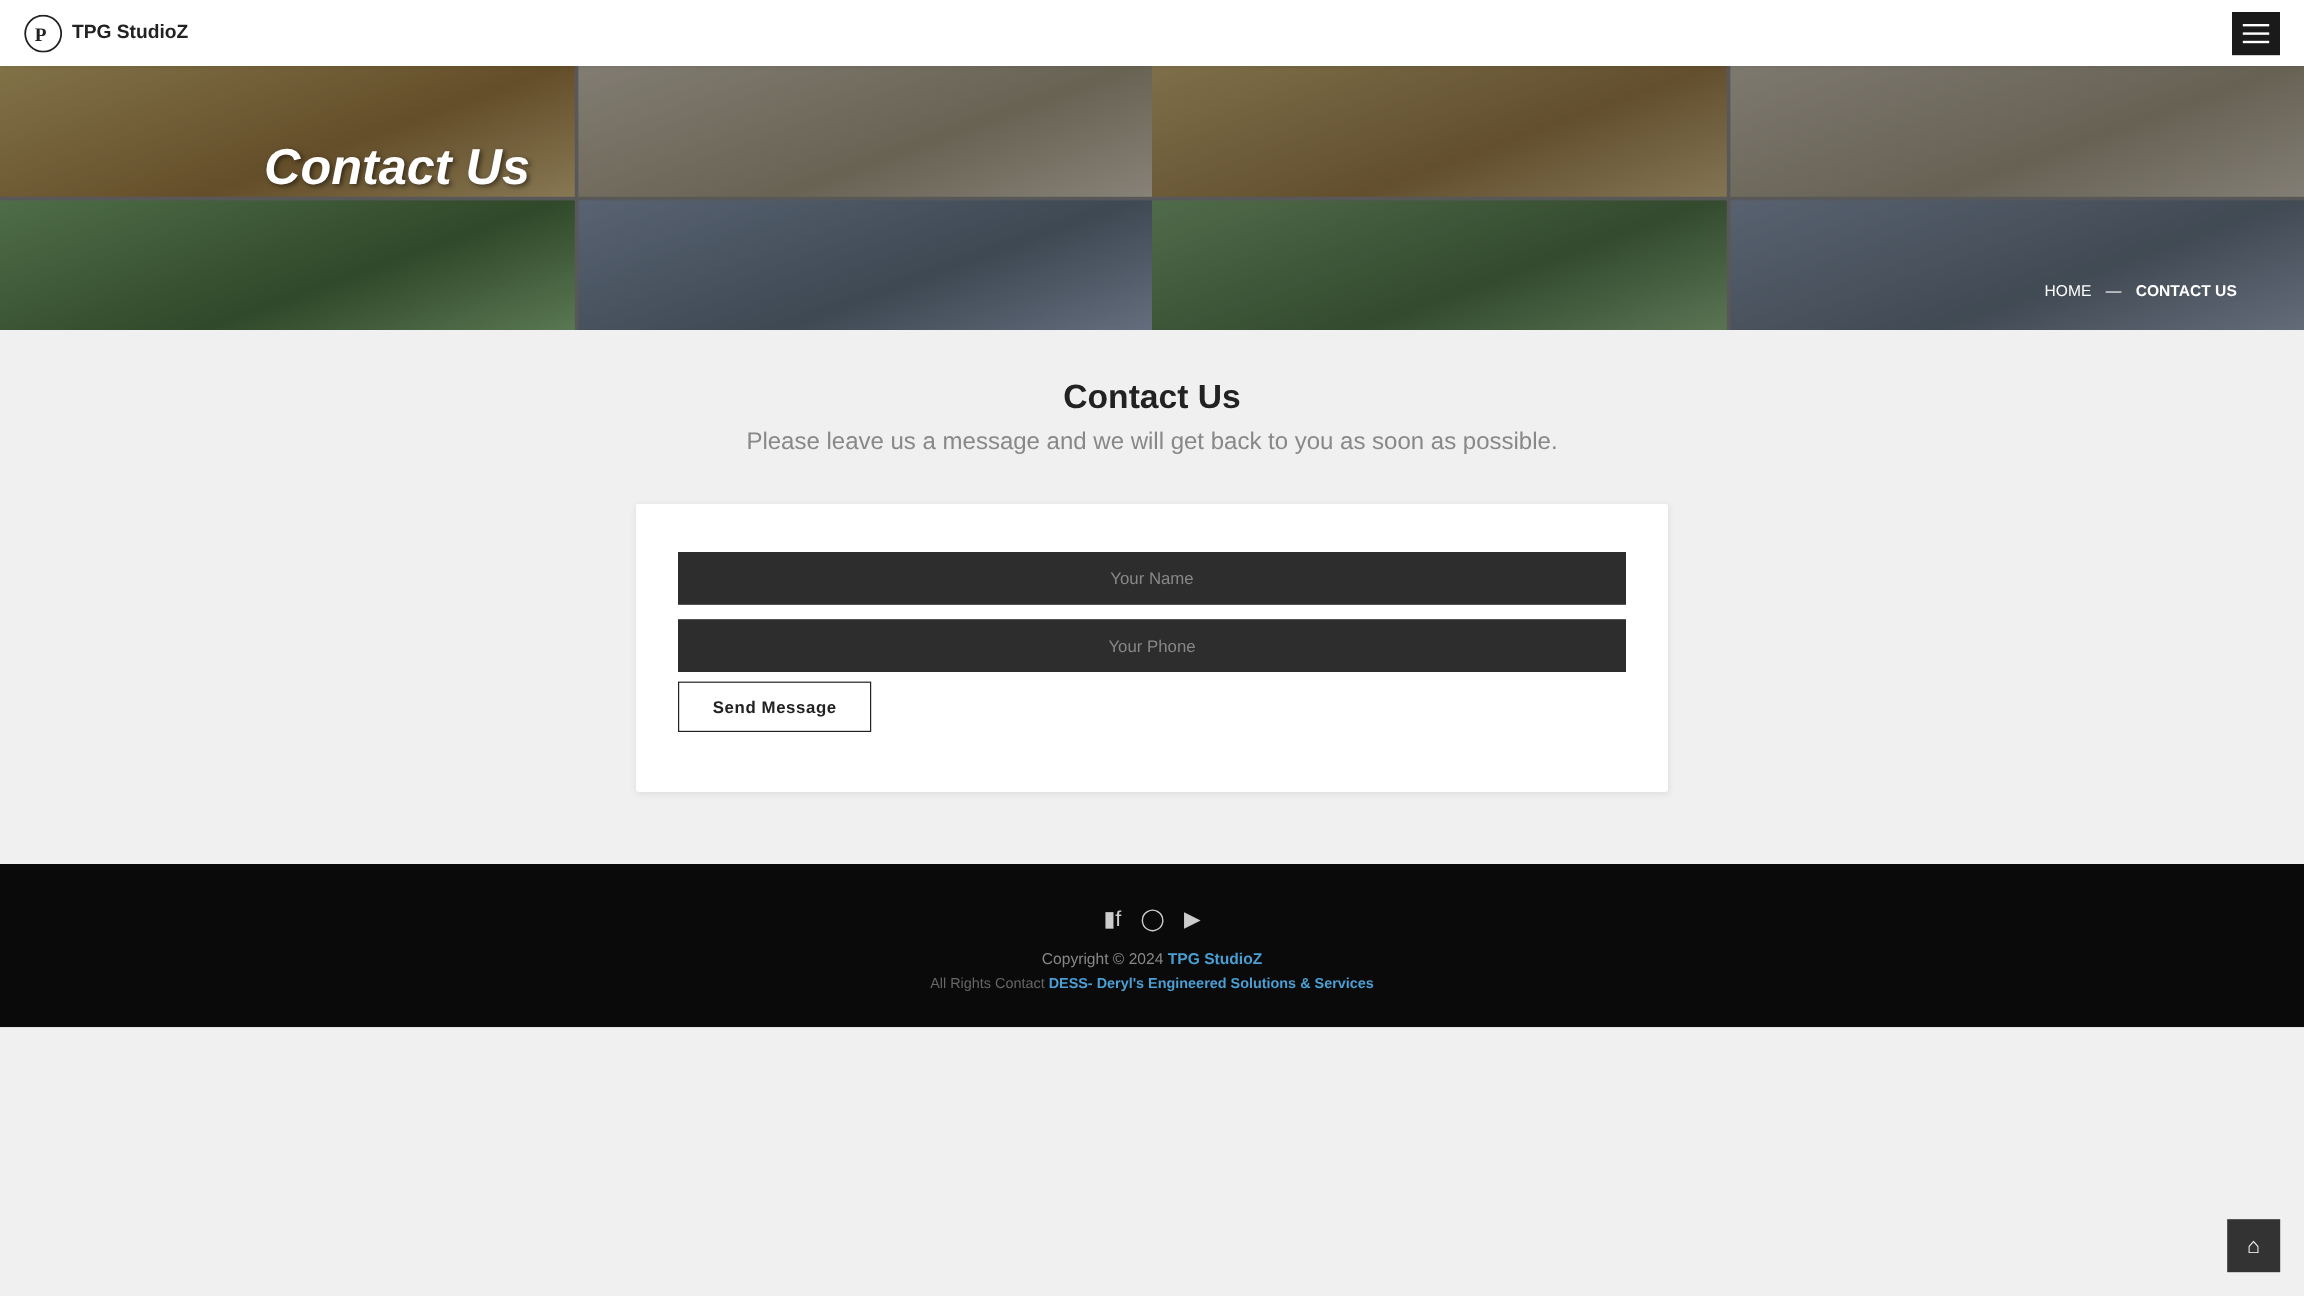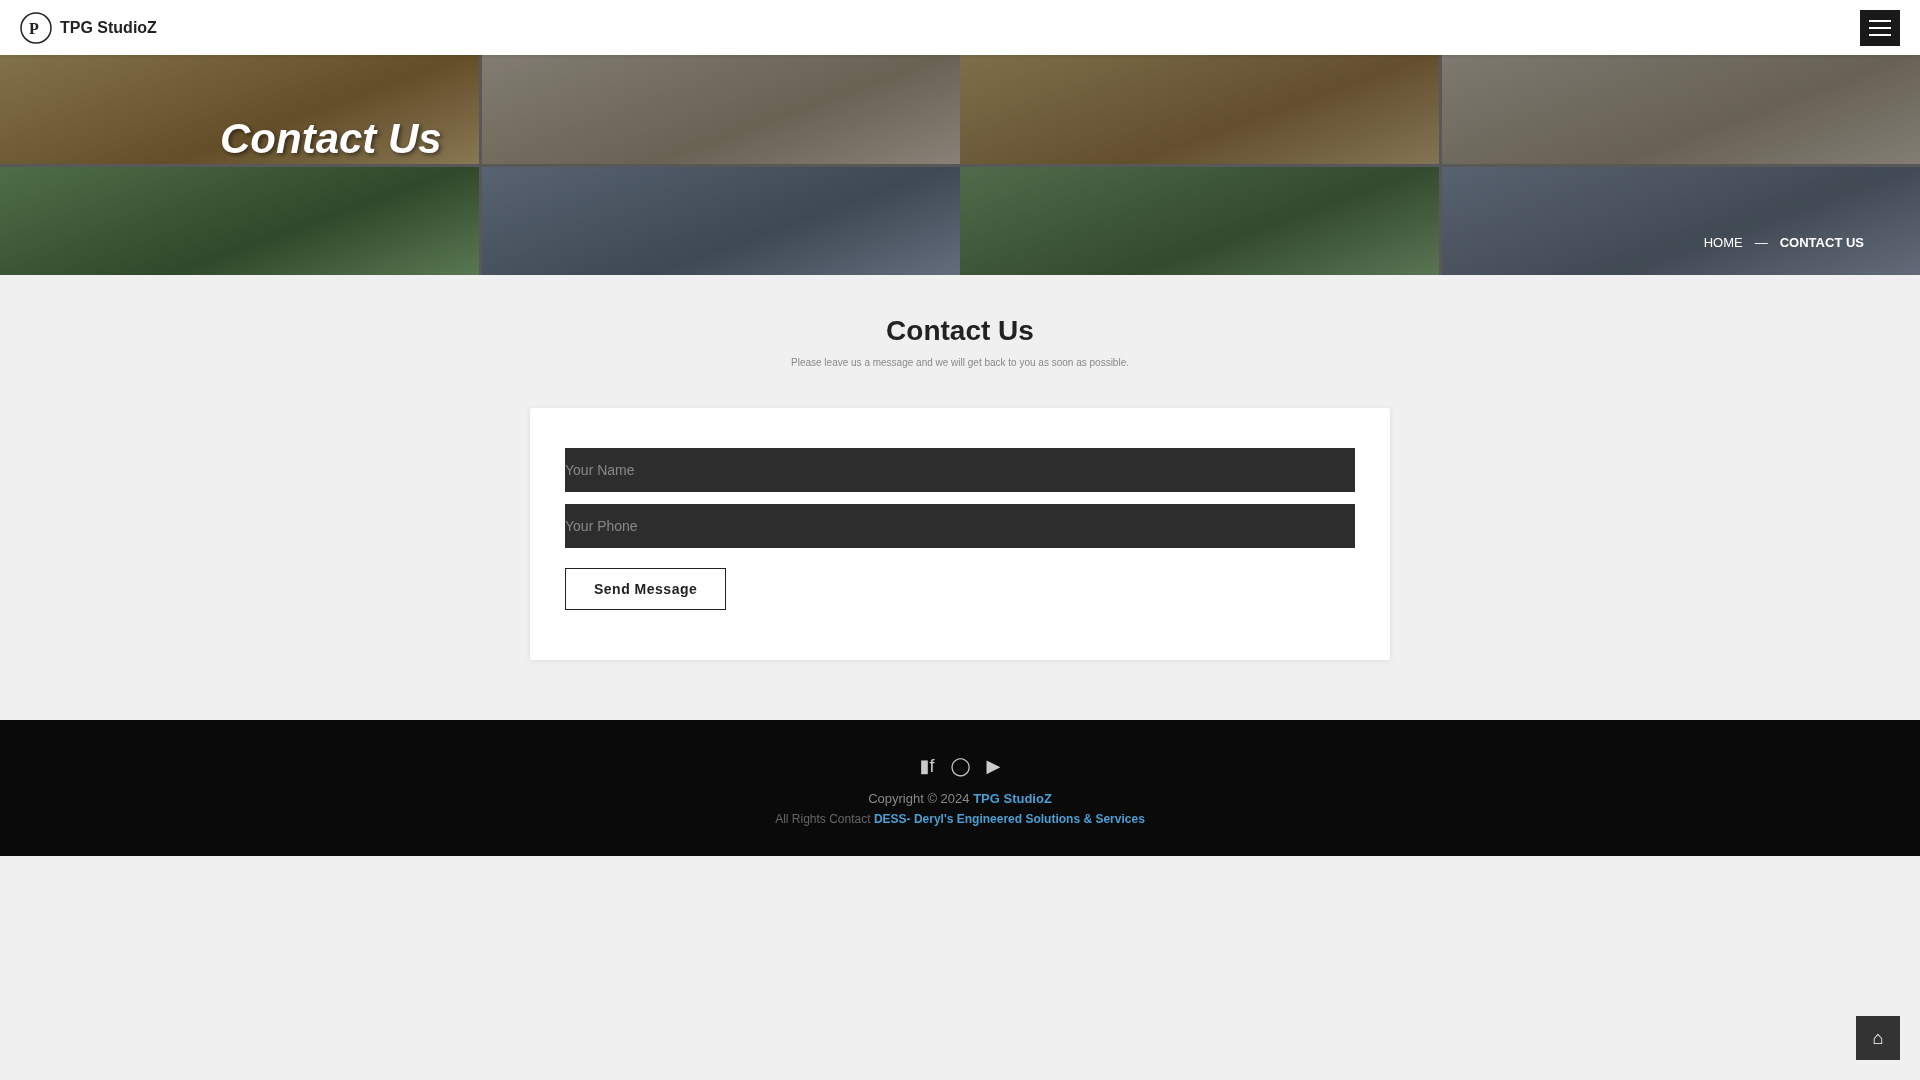--- a/index.html
+++ b/index.html
@@ -98,21 +98,21 @@
     .section-title {
       text-align: center;
       font-size: 28px;
       font-weight: 600;
       color: #222;
       margin-bottom: 10px;
     }
     .section-subtitle {
       text-align: center;
       color: #888;
-      font-size: 10px;
+      font-size: 20px;
       margin-bottom: 40px;
     }
     .contact-form-card {
       background: #fff;
       max-width: 860px;
       margin: 0 auto;
       padding: 40px 35px 50px;
       border-radius: 2px;
       box-shadow: 0 1px 6px rgba(0,0,0,0.08);
     }
@@ -130,36 +130,37 @@
       flex: 1;
     }
     .form-input {
       width: 100%;
       padding: 14px 0;
       background: #2d2d2d;
       color: #fdba74;
       border: none;
       font-size: 14px;
       outline: none;
+      text-align: center;
     }
     .form-input::placeholder { color: #888; }
     .form-textarea {
       width: 100%;
       height: 151px;
       padding: 14px 16px;
       background: #2d2d2d;
       color: #aaa;
       border: none;
       font-size: 14px;
       outline: none;
       resize: none;
     }
     .form-textarea::placeholder { color: #888; }
     .send-btn {
-      margin-top: 20px;
+      margin-top: 8px;
       padding: 12px 28px;
       background: transparent;
       border: 1.5px solid #222;
       color: #222;
       font-size: 14px;
       font-weight: 600;
       cursor: pointer;
       letter-spacing: 0.5px;
     }
 

